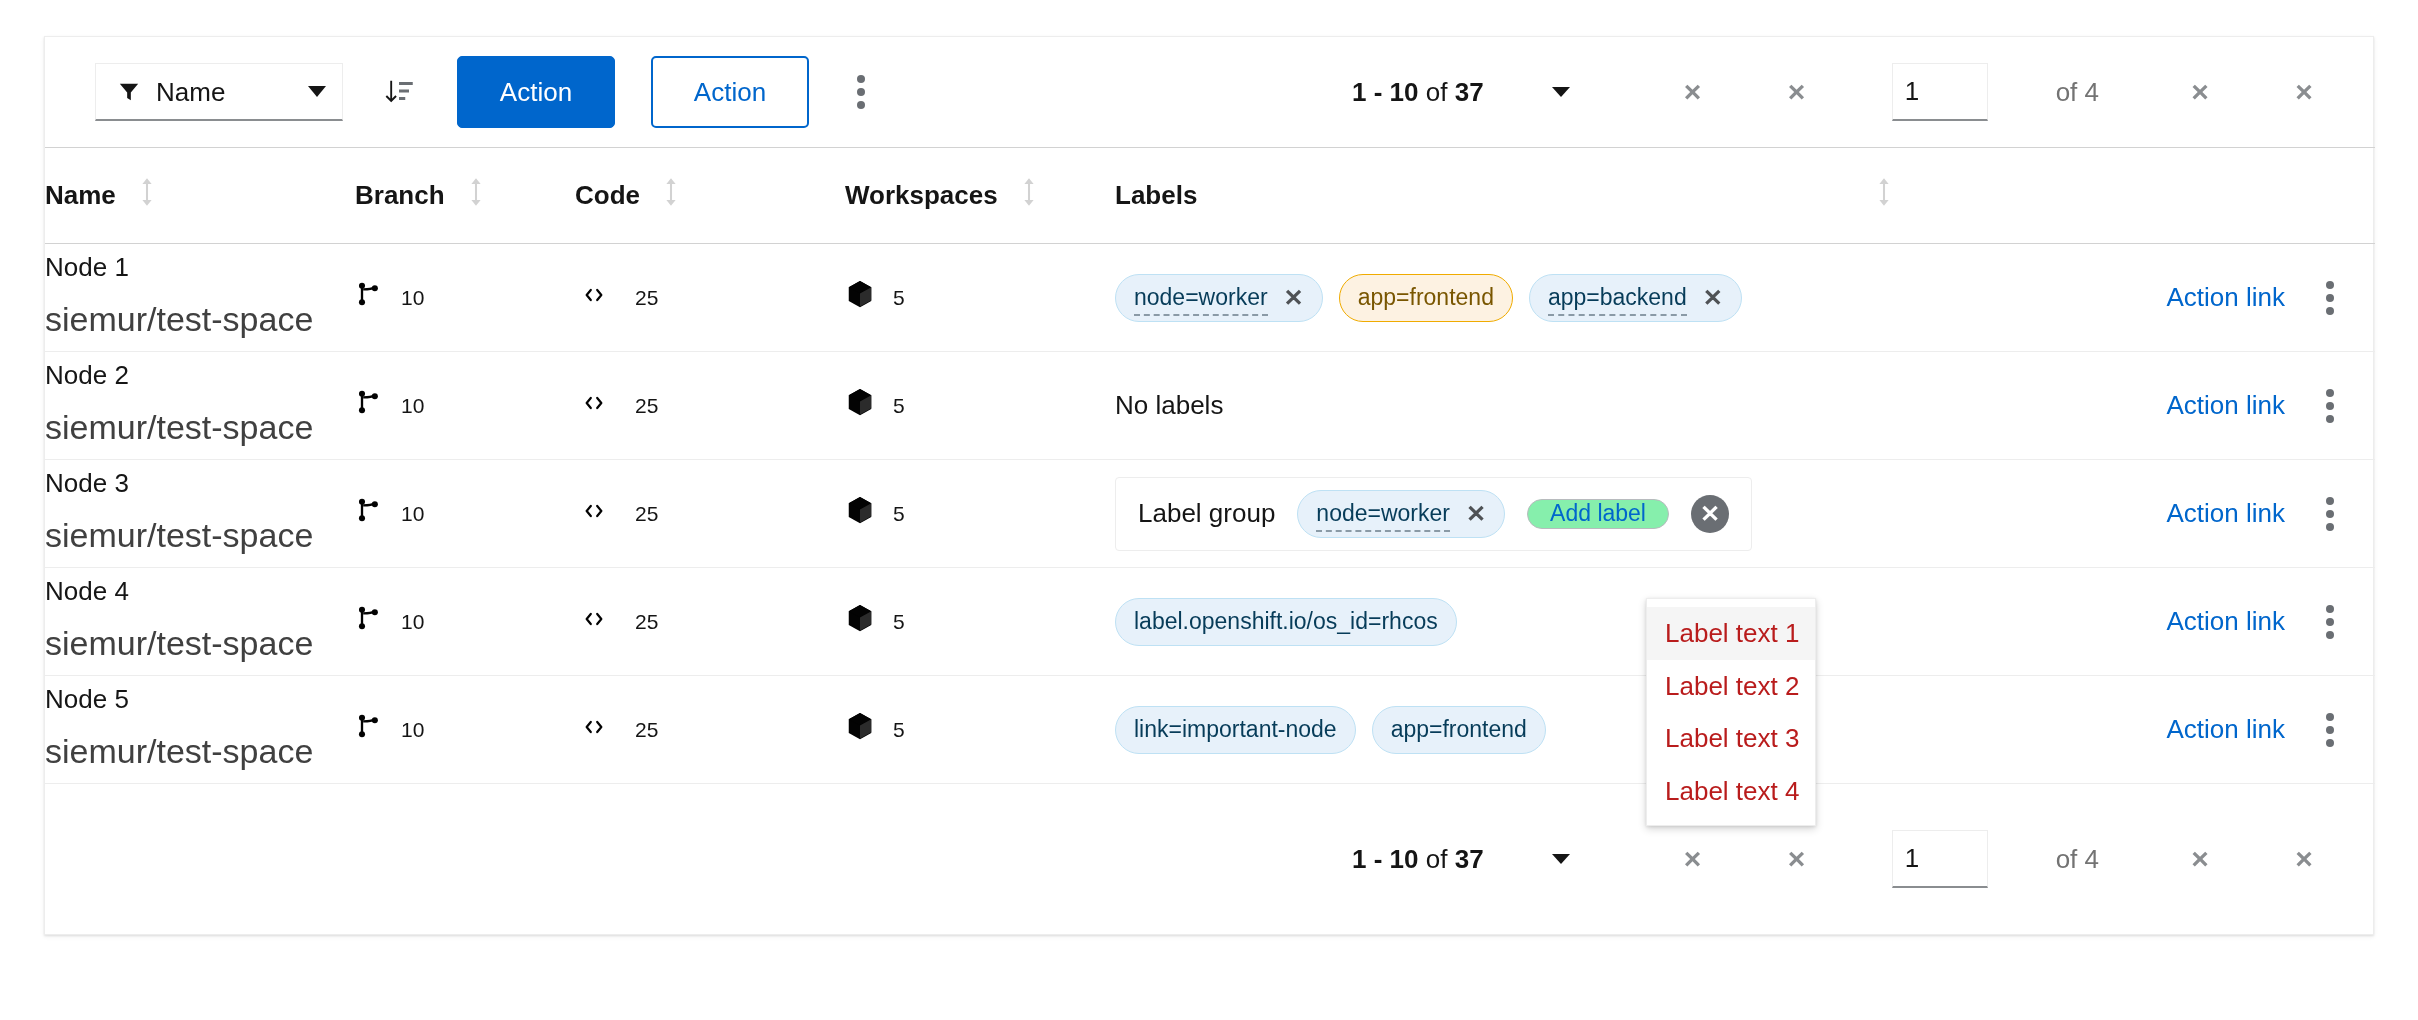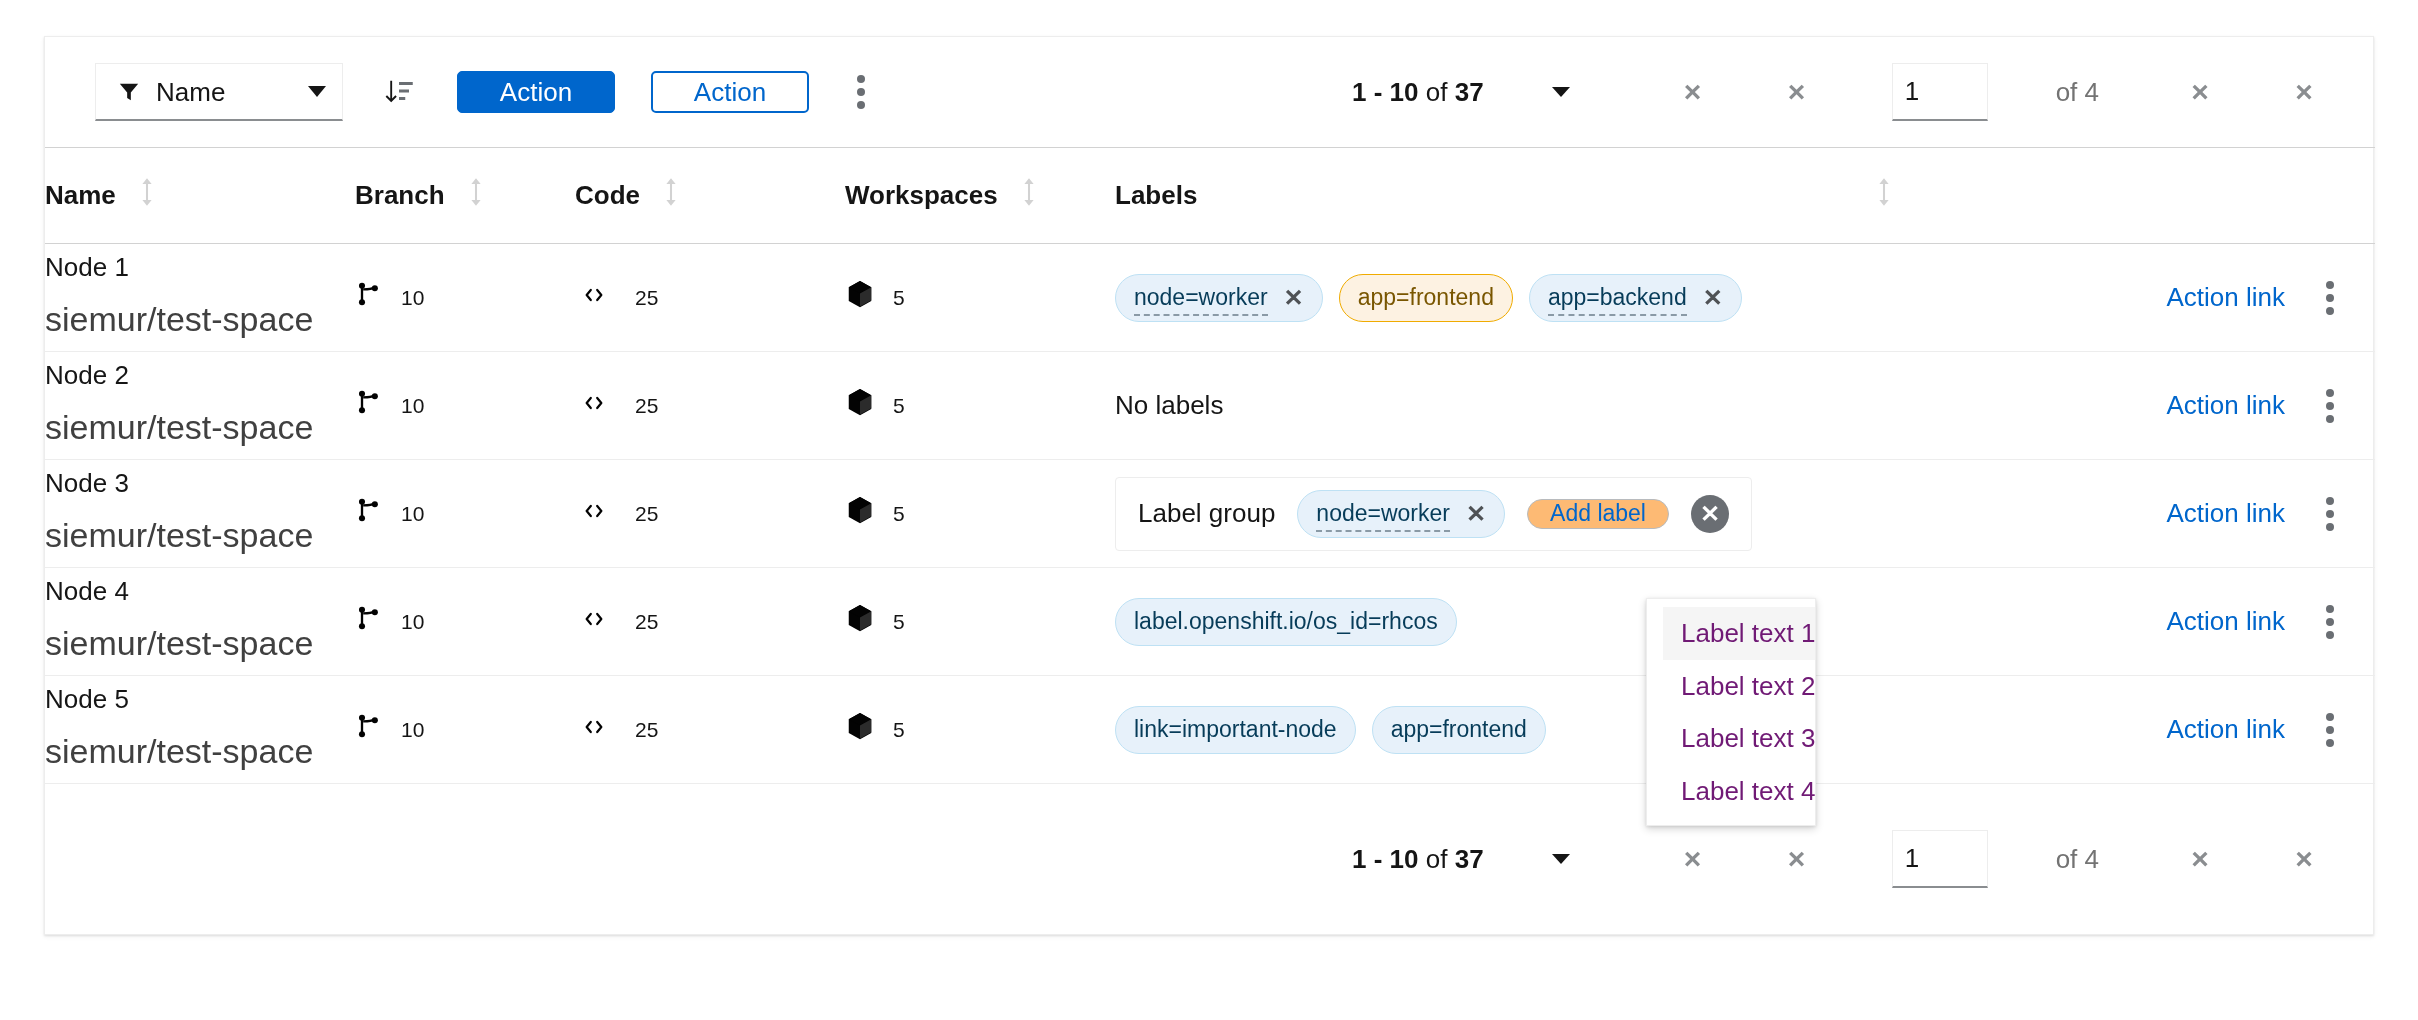--- a/index.html
+++ b/index.html
@@ -56,21 +56,21 @@
   }
 
   .sort-btn {
     width: 60px; height: 58px;
     margin-left: 26px;
     display: flex; align-items: center; justify-content: center;
     cursor: pointer; background: none; border: none; padding: 0;
   }
 
   .btn {
-    height: 42px;
+    height: 72px;
     min-width: 158px;
     padding: 0 26px;
     font-size: 26px;
     border-radius: 5px;
     cursor: pointer;
     line-height: 1;
     display: inline-flex; align-items: center; justify-content: center;
     font-family: "Liberation Sans", sans-serif;
   }
   .btn-primary {
@@ -207,21 +207,21 @@
     background: #fff;
     border-radius: 4px;
     padding: 12px 22px;
   }
   .lg-title { font-size: 26px; color: #151515; white-space: nowrap; }
   .add-label {
     display: inline-flex; align-items: center; justify-content: center;
     height: 30px; padding: 0 22px;
     border: 1px solid #b8bbbe;
     border-radius: 24px;
-    background: #fdba74;
+    background: #86efac;
     color: #0066cc;
     font-size: 23px;
     cursor: pointer;
     font-family: "Liberation Sans", sans-serif;
   }
   .lg-close {
     width: 38px; height: 38px; border-radius: 50%;
     background: #6a6e73; color: #fff;
     display: inline-flex; align-items: center; justify-content: center;
     font-size: 24px; font-weight: bold; cursor: pointer; line-height: 1;
@@ -243,26 +243,25 @@
     left: 1646px; top: 598px;
     width: 170px;
     background: #fff;
     border: 1px solid #ededed;
     box-shadow: 0 3px 8px rgba(3,3,3,0.16), 0 1px 3px rgba(3,3,3,0.10);
     z-index: 50;
     padding: 8px 0;
   }
   .dd-item {
     font-size: 26px;
-    color: #701a75;
+    color: #b91c1c;
     padding: 10px 18px;
     white-space: nowrap;
     cursor: pointer;
     line-height: 1.25;
-    margin-left: 16px;
   }
   .dd-item.active { background: #f5f5f5; }
 
   .footer {
     height: 150px;
     display: flex; align-items: center;
     padding: 0 46px 0 50px;
   }
   .footer .pagination { margin-left: auto; }
 </style>

